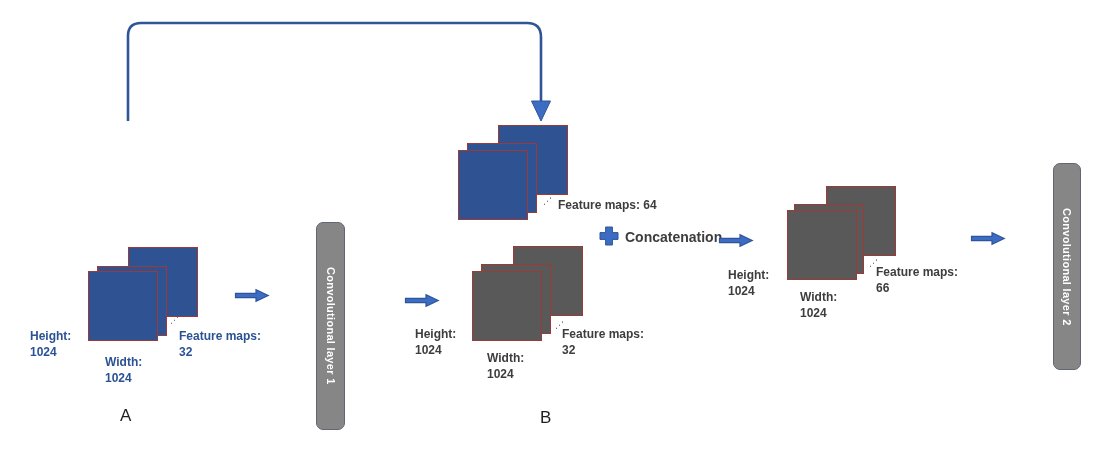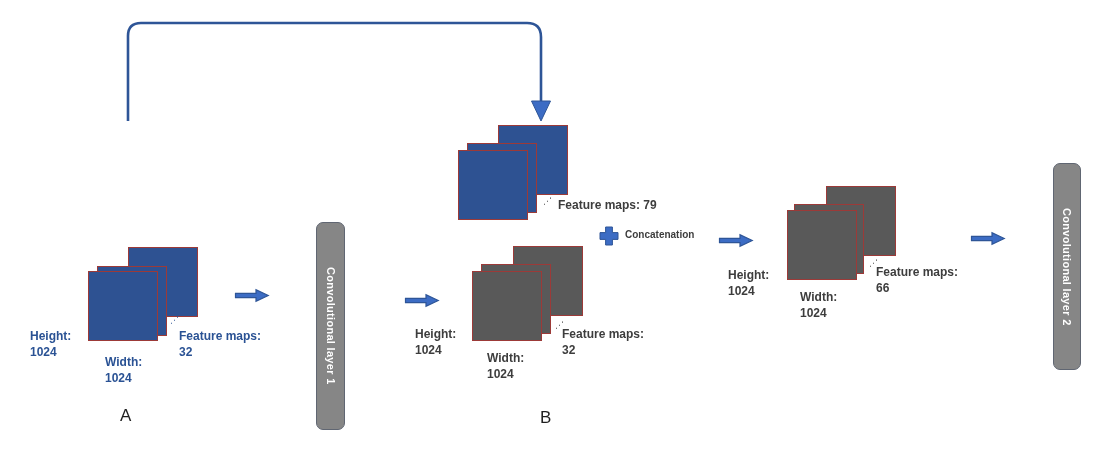--- a/index.html
+++ b/index.html
@@ -66,21 +66,21 @@
     white-space:nowrap;
   }
 
   
   .block-arrow path{fill:var(--arrow-fill);stroke:var(--arrow-stroke);stroke-width:1.2;}
   .skip path{fill:none;stroke:var(--arrow-stroke);stroke-width:2.6;}
   .skip polygon{fill:var(--arrow-fill);stroke:var(--arrow-stroke);stroke-width:1;}
   .plus path{fill:var(--arrow-fill);stroke:var(--arrow-stroke);stroke-width:1;}
   .concat-label{
     position:absolute;
-    font-size:10px;
+    font-size:14px;
     font-weight:600;
     color:var(--text-dark);
     white-space:nowrap;
   }
 </style>
 </head>
 <body>
 
 <div class="canvas">
 
@@ -121,21 +121,21 @@
     <path d="M0.5,4.3 H21 V0.8 L33.2,6.5 L21,12.2 V8.7 H0.5 Z"></path>
   </svg>
 
   <div>
     <div class="sq blue" style="left:498px;top:125px;"></div>
     <div class="sq blue" style="left:467px;top:143px;"></div>
     <div class="sq blue" style="left:458px;top:150px;"></div>
     <span class="dots" style="left:543px;top:196px;">⋰</span>
   </div>
   <div class="lbl dark" style="left:558px;top:197px;">
-    <span>Feature maps: 79</span>
+    <span>Feature maps: 64</span>
   </div>
 
   <svg class="abs plus" style="left:599px;top:226px;" width="20" height="20" viewBox="0 0 20 20">
     <path d="M6.6,1 h6.8 v5.6 h5.6 v6.8 h-5.6 v5.6 H6.6 v-5.6 H1 V6.6 h5.6 Z"></path>
   </svg>
   <div class="concat-label" style="left:625px;top:229px;">Concatenation</div>
 
   <div>
     <div class="sq gray" style="left:513px;top:246px;"></div>
     <div class="sq gray" style="left:481px;top:264px;"></div>

